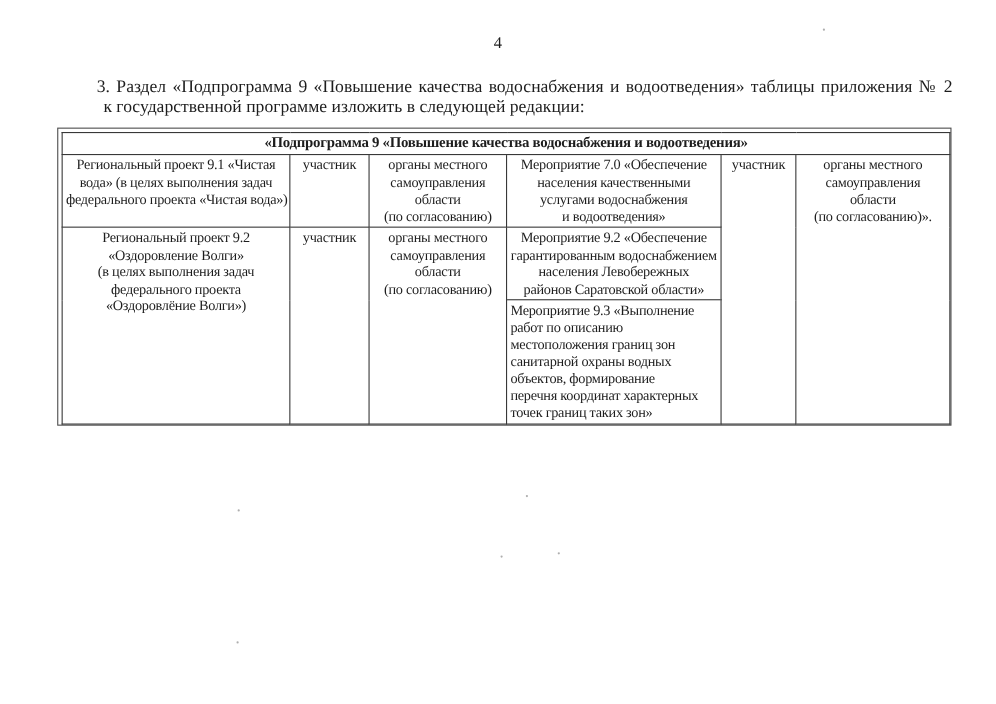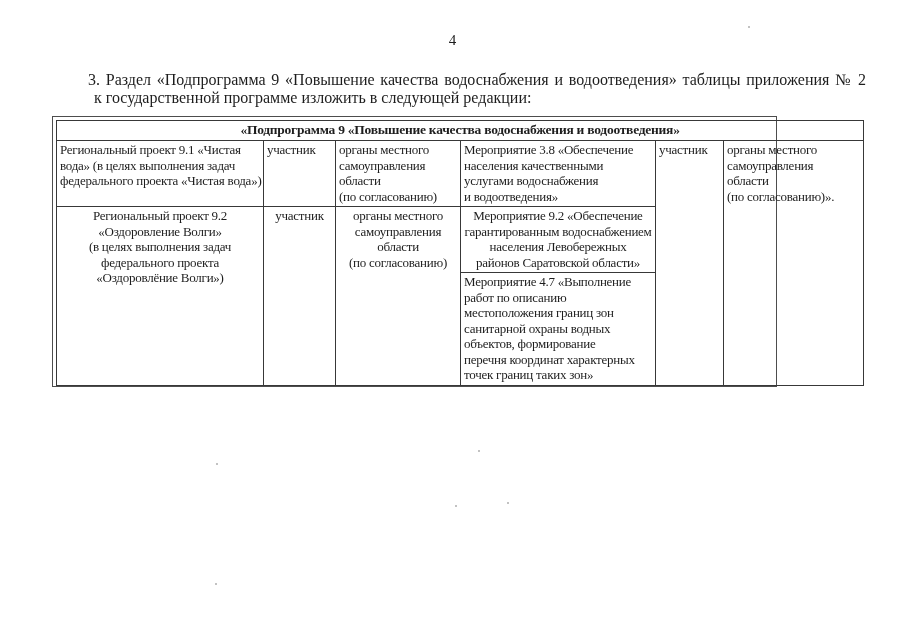--- a/index.html
+++ b/index.html
@@ -32,21 +32,21 @@
     text-align: justify;
     text-align-last: justify;
     text-indent: 34px;
   }
   .intro-line-2 {
     display: block;
     margin-left: 40px;
   }
   .tbl-wrap {
     box-sizing: border-box;
-    width: 725px;
+    width: 813px;
     margin: 9px 0 0 52px;
     border: 1px solid #4d4d4d;
     padding: 3px 0 0 3px; 
   }
   table.subprogram {
     border-collapse: collapse;
     table-layout: fixed;
     width: 807px;
     font-size: 13px;
     line-height: 15.5px;
@@ -62,21 +62,21 @@
   }
   td.hdr {
     text-align: center;
     font-weight: bold;
     white-space: normal;
     font-size: 13.5px;
     padding: 0 2px 2px 2px;
     vertical-align: middle;
   }
   tr.rh-head { height: 20px; }
-  tr.rh-1 { height: 62px; }
+  tr.rh-1 { height: 62px; text-align: center; }
   tr.rh-2 { height: 64px; text-align: center; }
   tr.rh-3 { height: 111px; }
   .speck {
     position: absolute;
     width: 2px;
     height: 2px;
     background: #6b6b6b;
     opacity: 0.55;
     border-radius: 50%;
   }
@@ -107,21 +107,21 @@
       </tr>
       <tr class="rh-1">
         <td>Региональный проект 9.1 «Чистая
 вода» (в целях выполнения задач
 федерального проекта «Чистая вода»)</td>
         <td>участник</td>
         <td>органы местного
 самоуправления
 области
 (по согласованию)</td>
-        <td>Мероприятие 3.8 «Обеспечение
+        <td>Мероприятие 7.0 «Обеспечение
 населения качественными
 услугами водоснабжения
 и водоотведения»</td>
         <td rowspan="3">участник</td>
         <td rowspan="3">органы местного
 самоуправления
 области
 (по согласованию)».</td>
       </tr>
       <tr class="rh-2">
@@ -134,21 +134,21 @@
         <td rowspan="2">органы местного
 самоуправления
 области
 (по согласованию)</td>
         <td>Мероприятие 9.2 «Обеспечение
 гарантированным водоснабжением
 населения Левобережных
 районов Саратовской области»</td>
       </tr>
       <tr class="rh-3">
-        <td>Мероприятие 4.7 «Выполнение
+        <td>Мероприятие 9.3 «Выполнение
 работ по описанию
 местоположения границ зон
 санитарной охраны водных
 объектов, формирование
 перечня координат характерных
 точек границ таких зон»</td>
       </tr>
     </tbody>
   </table>
 </div>

